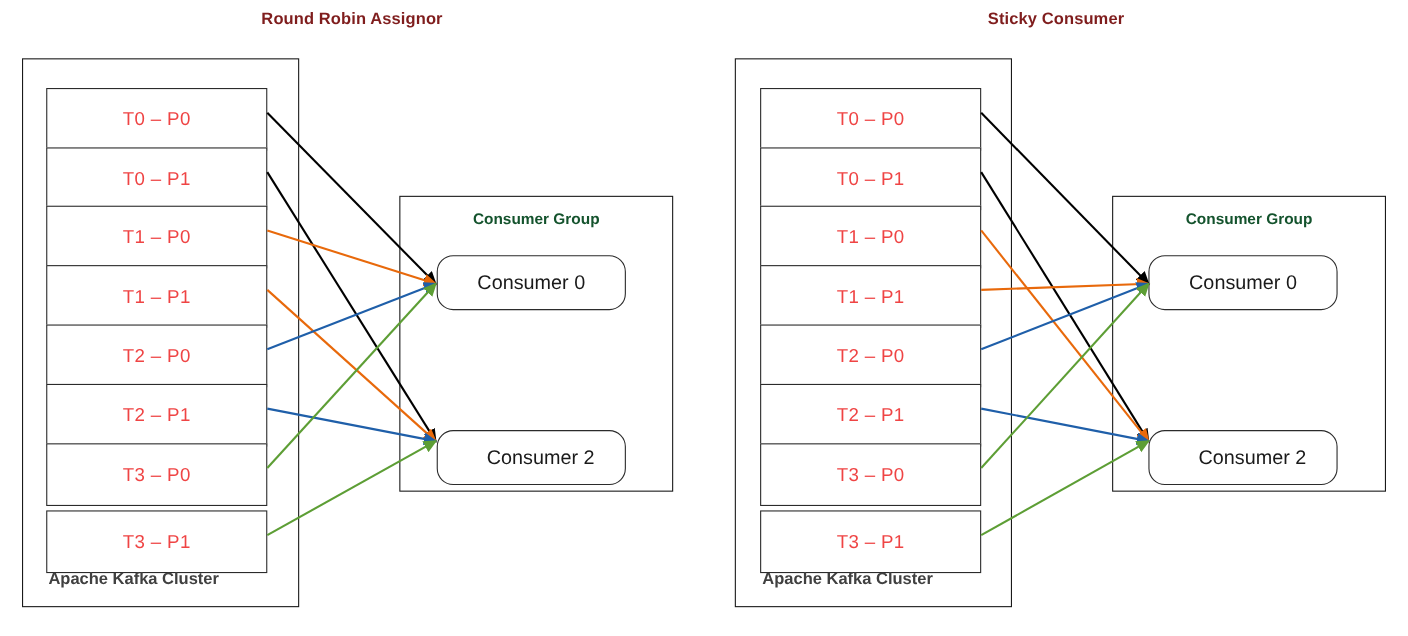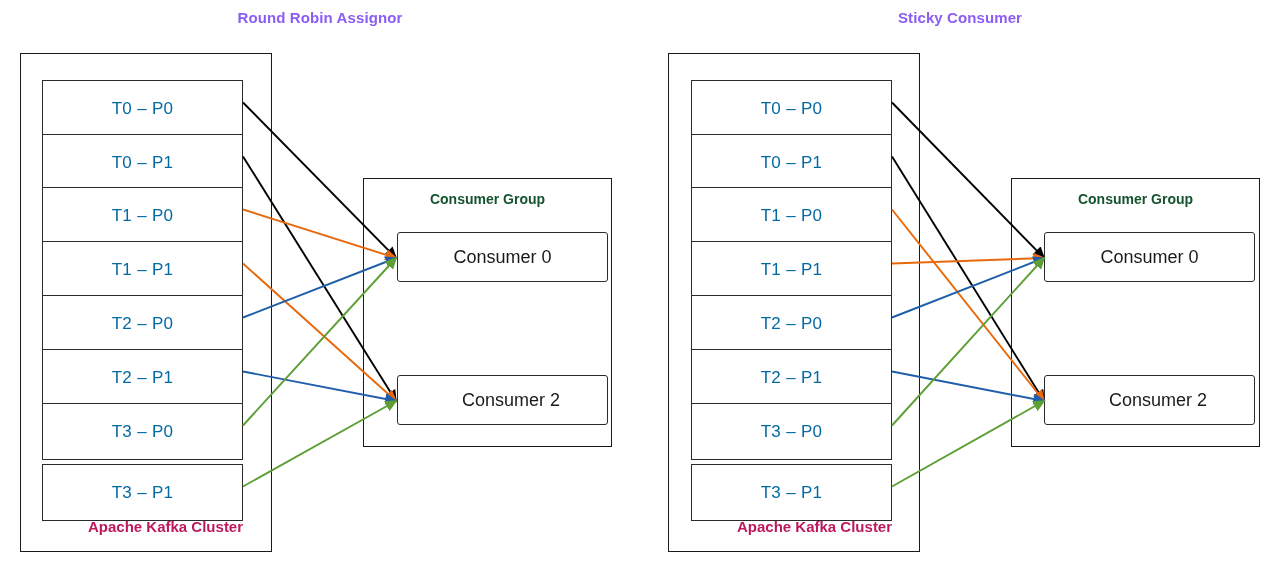--- a/index.html
+++ b/index.html
@@ -24,21 +24,21 @@
   .panel-right { left: 640px; }
 
   .panel-title {
     position: absolute;
     top: 9px;
     left: 0;
     width: 640px;
     text-align: center;
     font-size: 15px;
     font-weight: bold;
-    color: #8b5cf6;
+    color: #7f1d1d;
     letter-spacing: 0.1px;
   }
 
   .cluster-box {
     position: absolute;
     left: 20px;
     top: 53px;
     width: 252px;
     height: 499px;
     border: 1.6px solid #1a1a1a;
@@ -51,32 +51,31 @@
     left: 42px;
     width: 201px;
     height: 57px;
     border: 1.4px solid #2b2b2b;
     background: #ffffff;
     box-sizing: border-box;
     display: flex;
     align-items: center;
     justify-content: center;
     font-size: 17px;
-    color: #0369a1;
+    color: #ef4444;
     letter-spacing: 0.3px;
   }
 
   .cluster-label {
     position: absolute;
     left: 44px;
     top: 518px;
     font-size: 15px;
     font-weight: bold;
-    color: #be185d;
-    margin-left: 44px;
+    color: #404040;
   }
 
   .cg-box {
     position: absolute;
     left: 363px;
     top: 178px;
     width: 249px;
     height: 269px;
     border: 1.6px solid #1a1a1a;
     background: transparent;
@@ -88,34 +87,34 @@
     top: 191px;
     width: 249px;
     text-align: center;
     font-size: 14px;
     font-weight: bold;
     color: #14532d;
   }
   .consumer {
     position: absolute;
     left: 397px;
-    width: 211px;
+    width: 172px;
     height: 50px;
     border: 1.5px solid #2b2b2b;
-    border-radius: 3px;
+    border-radius: 15px;
     background: #ffffff;
     box-sizing: border-box;
     display: flex;
     align-items: center;
     justify-content: center;
     font-size: 18px;
     color: #1a1a1a;
   }
   .consumer-0 { top: 232px; }
-  .consumer-2 { top: 375px; padding-left: 17px; }
+  .consumer-2 { top: 391px; padding-left: 17px; }
 
   .arrows {
     position: absolute;
     left: 0;
     top: 0;
     width: 640px;
     height: 578px;
     overflow: visible;
     pointer-events: none;
   }

